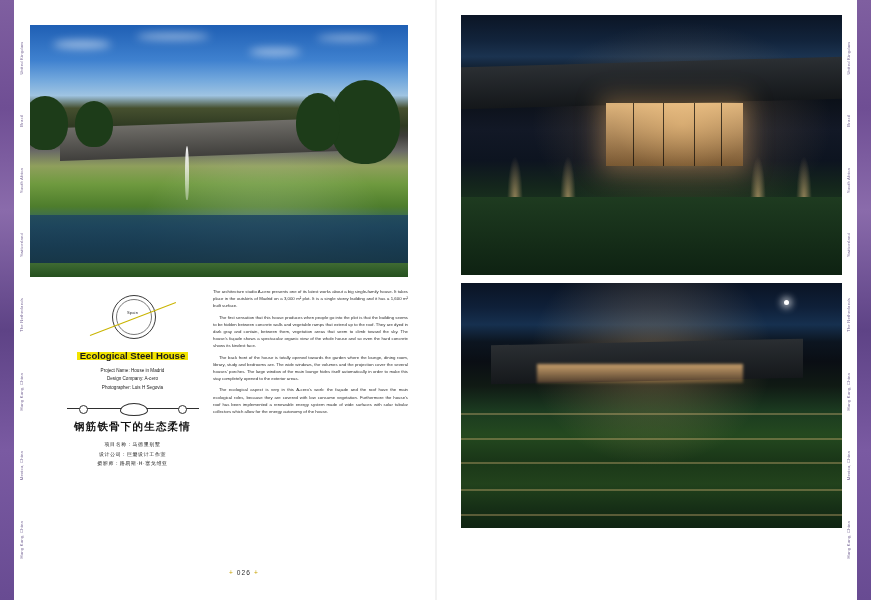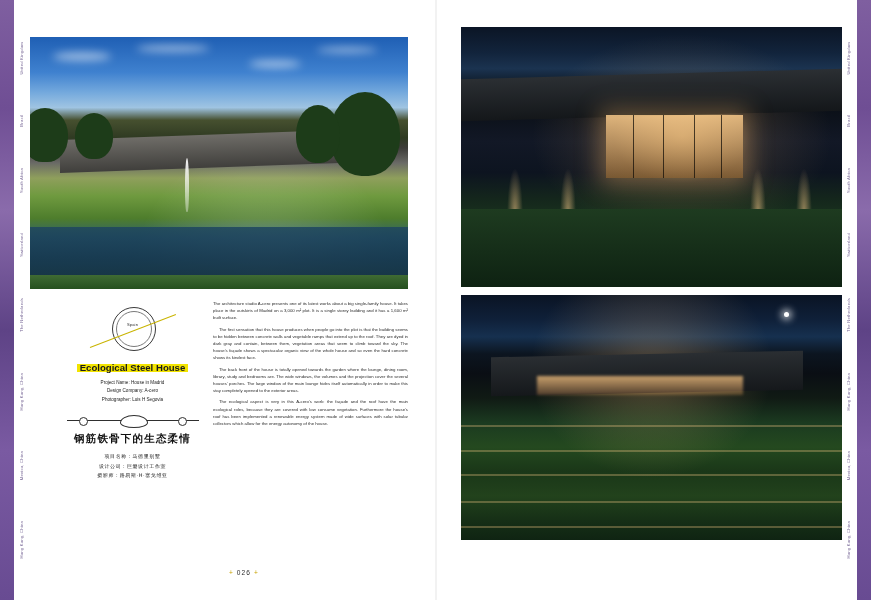--- a/index.html
+++ b/index.html
@@ -62,21 +62,21 @@
     left: 435px;
     top: 0;
     bottom: 0;
     width: 2px;
     background: #f2f2f2;
   }
 
   
   .page {
     position: absolute;
-    top: 15px;
+    top: 3px;
     bottom: 0;
   }
   .page.left  { left: 30px;  width: 405px; }
   .page.right { left: 437px; width: 405px; }
 
   .photo {
     position: absolute;
     background-size: cover;
     background-position: center;
     overflow: hidden;

